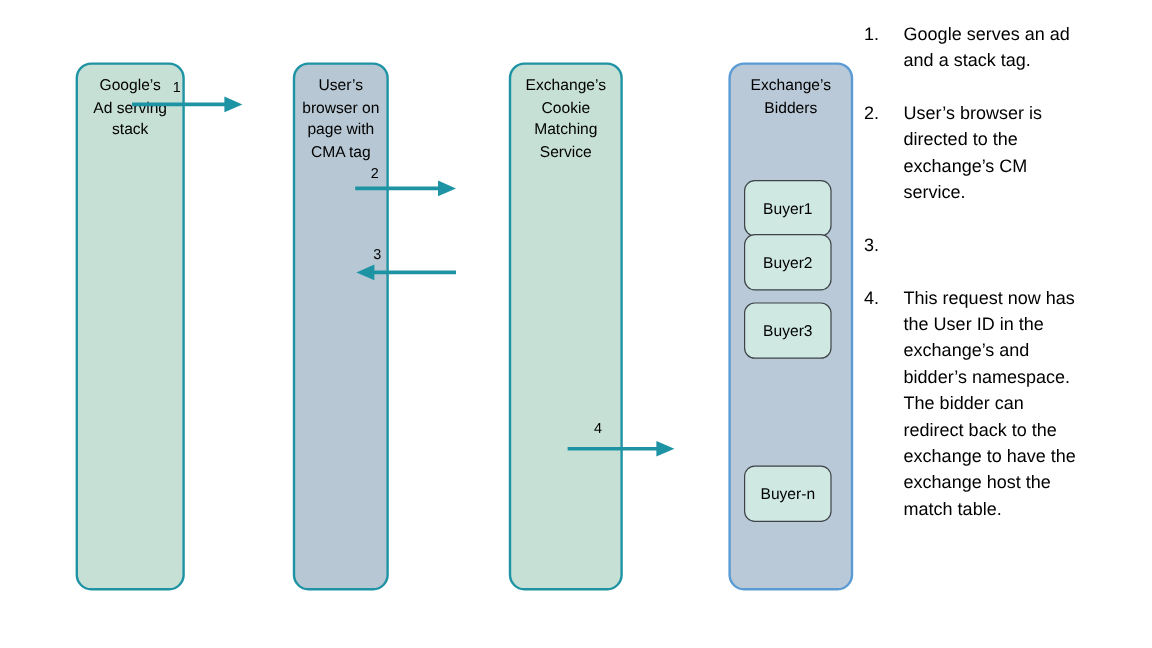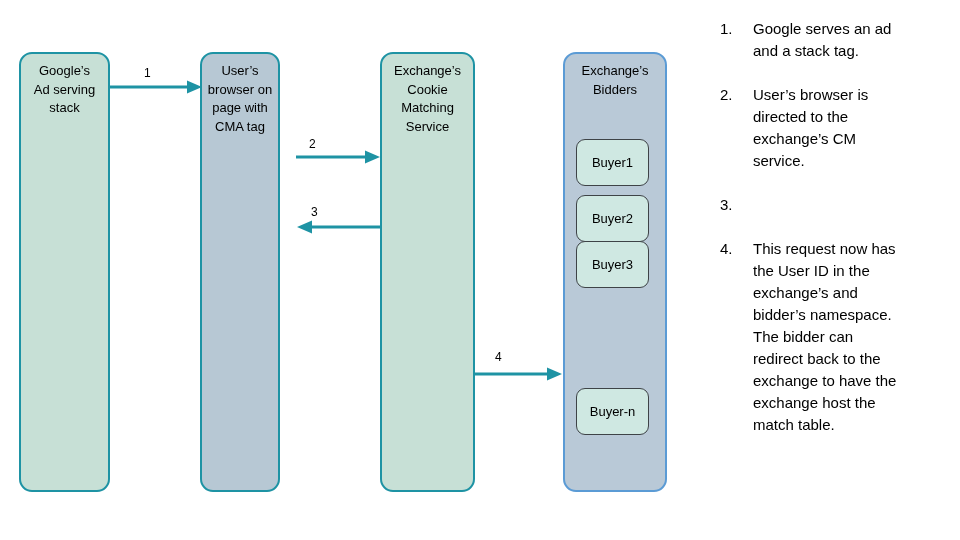--- a/index.html
+++ b/index.html
@@ -13,20 +13,21 @@
   }
   .canvas { position: absolute; inset: 0; }
 
   
   .node {
     position: absolute;
     top: 52px; height: 440px;
     border-radius: 13px;
     box-sizing: border-box;
     border: 2px solid #1e93a4;
+    margin-left: 44px;
   }
   .node-green { background: #c7e0d6; }
   .node-blue  { background: #b7c8d4; }
   .node-1 { left: 19px;  width: 91px; }
   .node-2 { left: 200px; width: 80px; }
   .node-3 { left: 380px; width: 95px; }
   .node-4 { left: 563px; width: 104px; border-color: #5b9bd5; background: #b9c9d7; }
 
   .node-label {
     display: block;
@@ -41,23 +42,23 @@
   .buyer {
     position: absolute;
     left: 11px; width: 73px; height: 47px;
     box-sizing: border-box;
     background: #cfe8e2;
     border: 1.5px solid #3e4347;
     border-radius: 9px;
     display: flex; align-items: center; justify-content: center;
     font-size: 13px;
   }
-  .buyer-1 { top: 85px; }
+  .buyer-1 { top: 96px; }
   .buyer-2 { top: 141px; }
-  .buyer-3 { top: 187px; }
+  .buyer-3 { top: 198px; }
   .buyer-n { top: 334px; }
 
   
   .arrows-svg { position: absolute; left: 0; top: 0; }
   .arrow-label {
     position: absolute;
     font-size: 12px;
     line-height: 14px;
   }
   .arrow-label-1 { left: 144px; top: 66px; }

